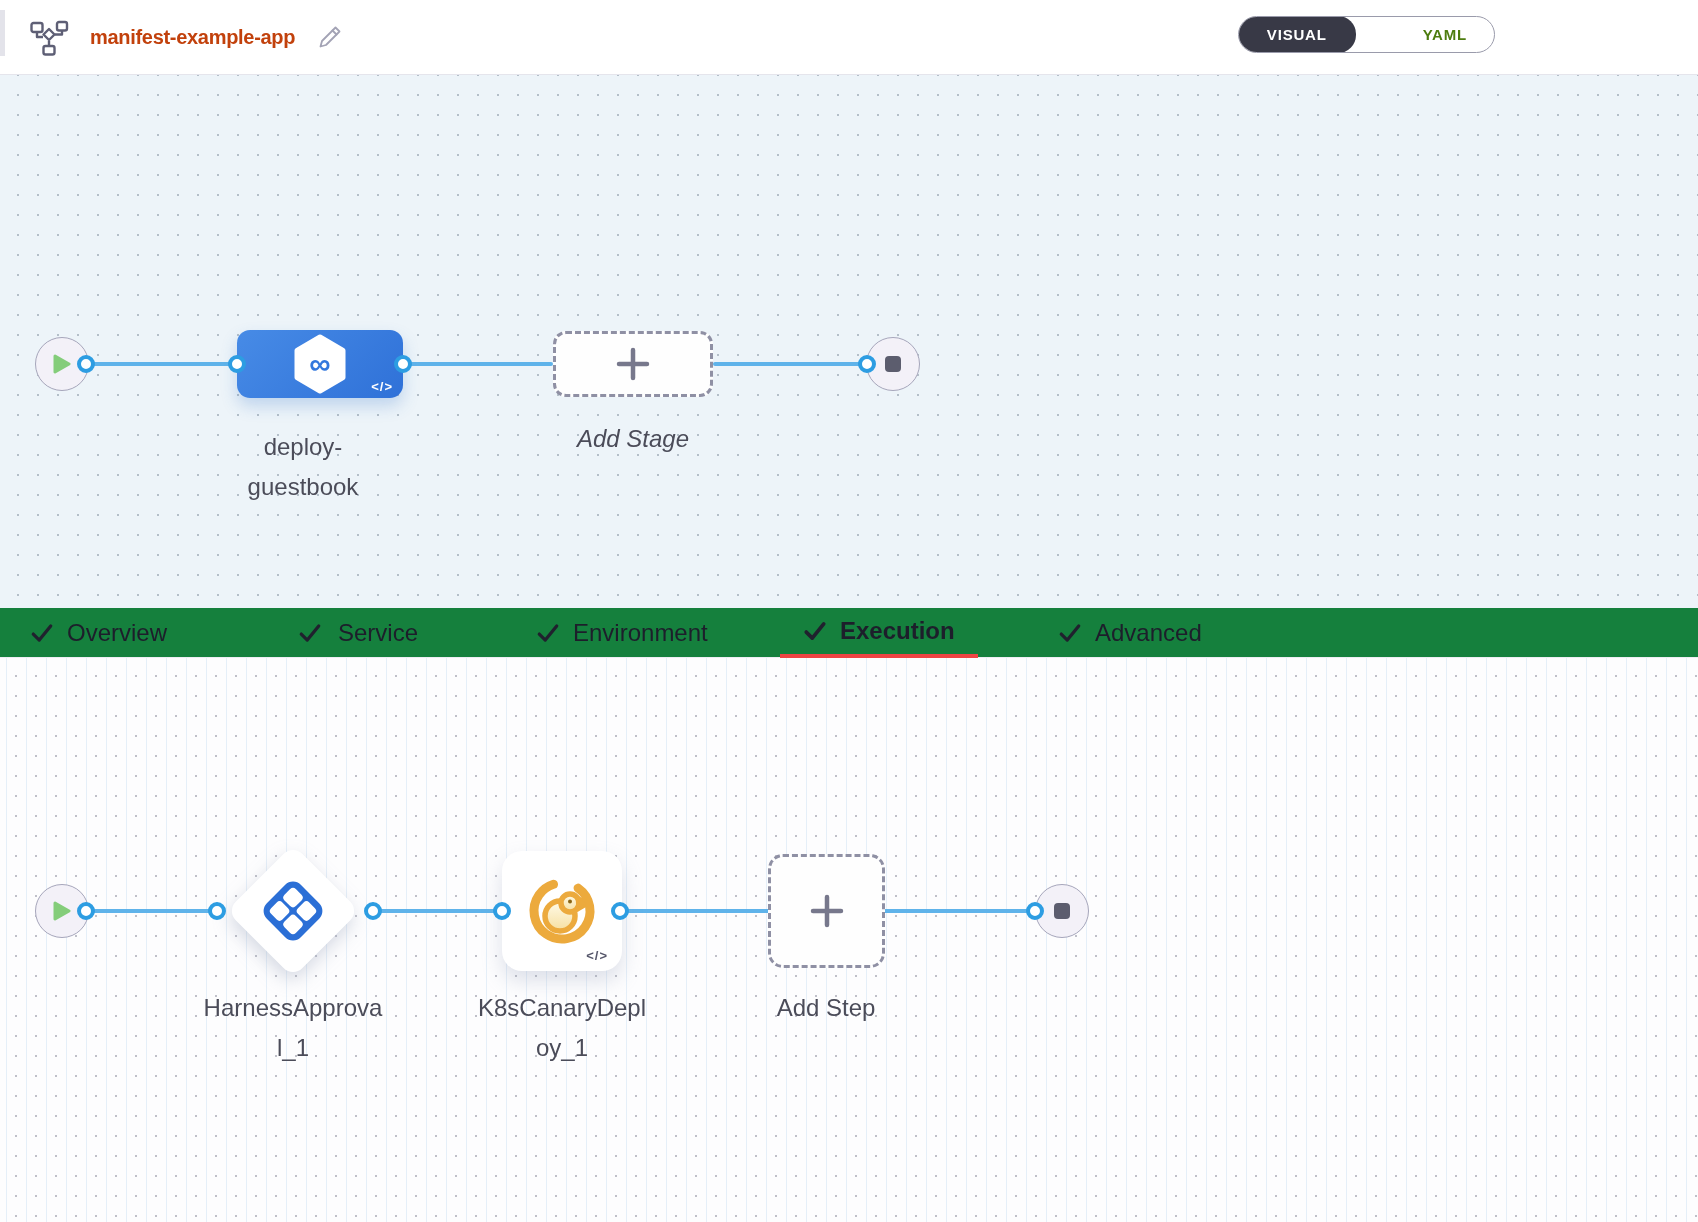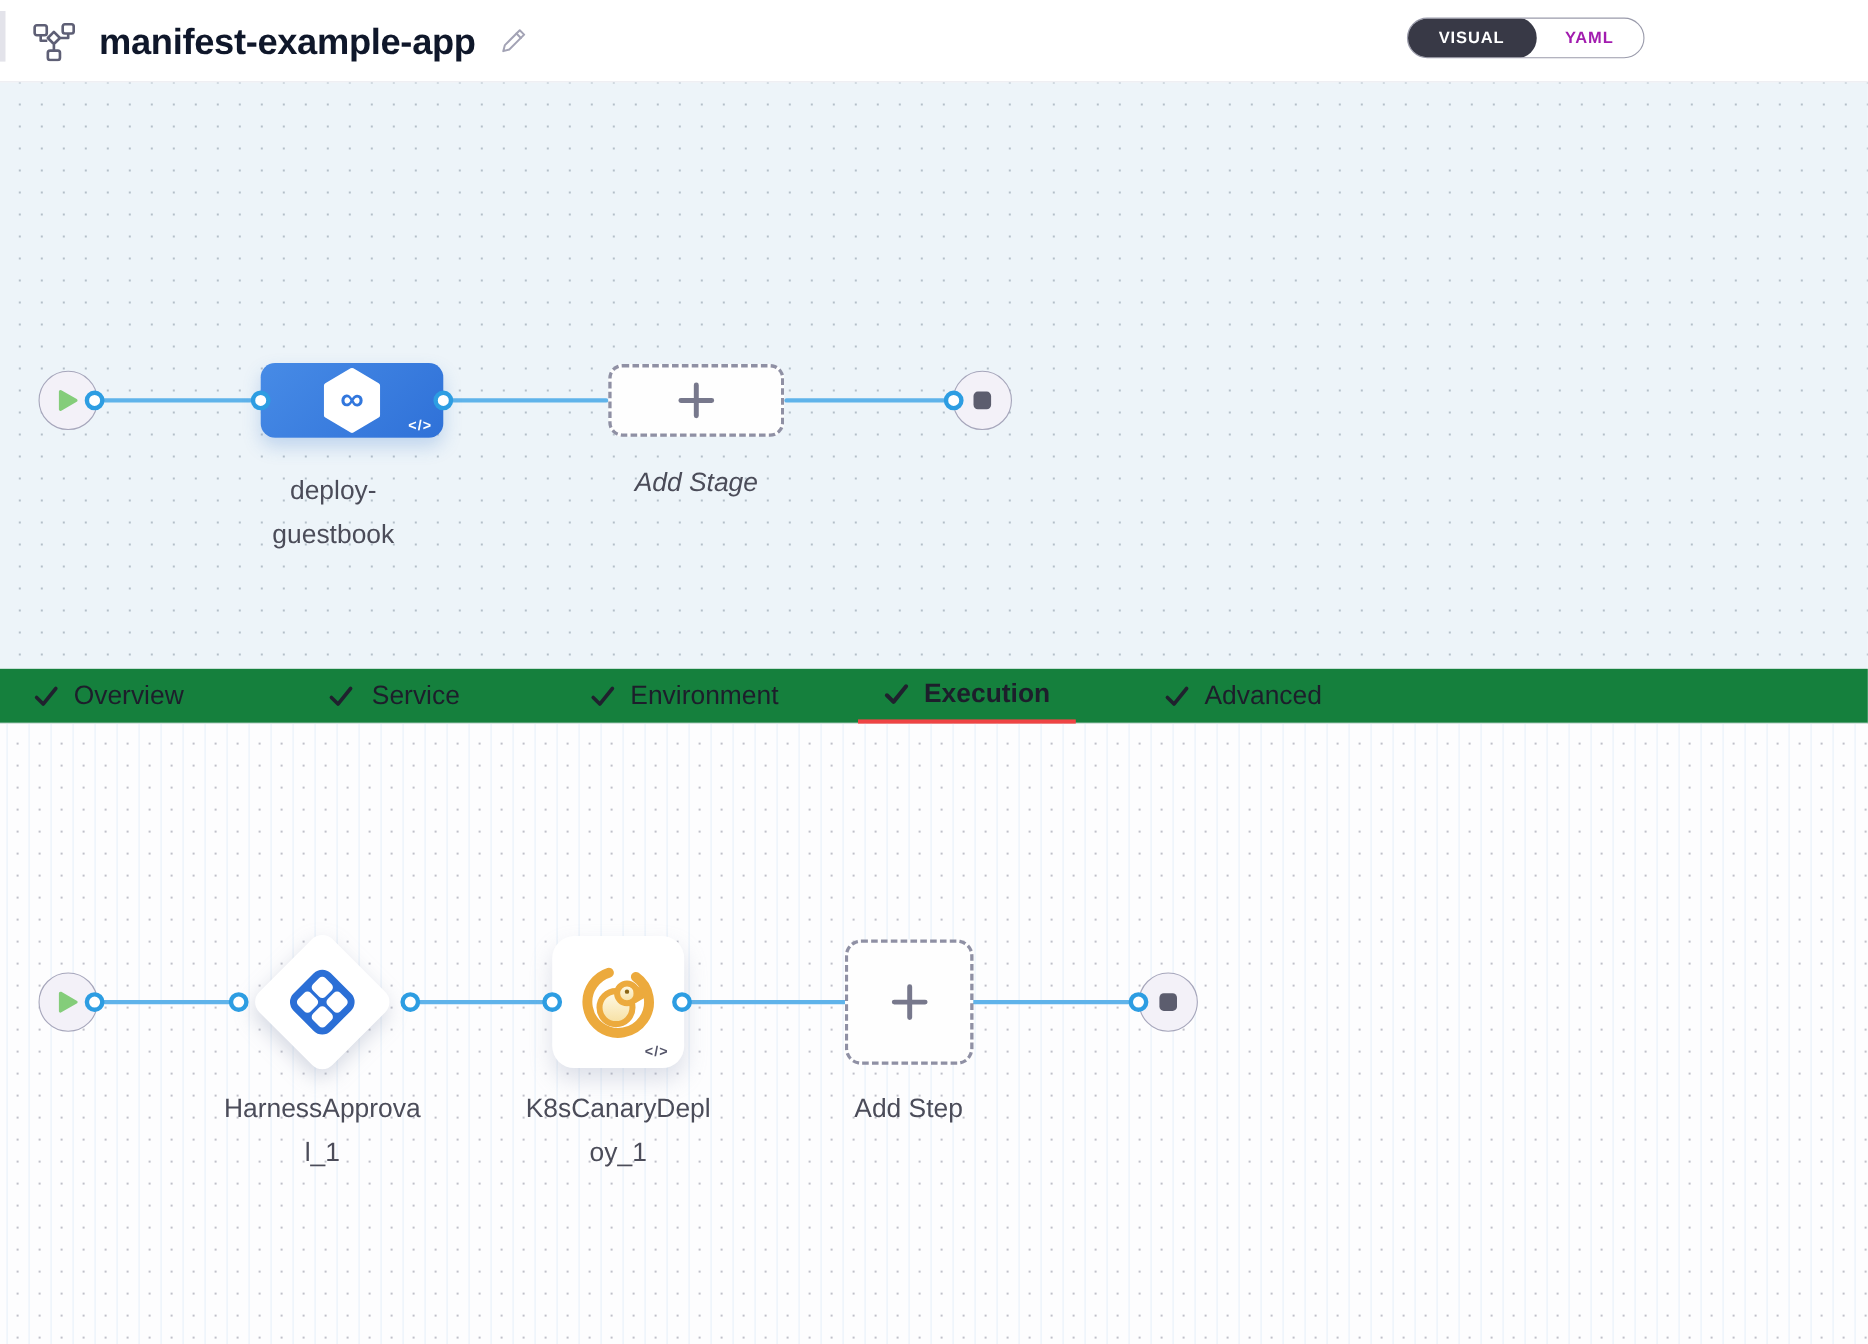--- a/index.html
+++ b/index.html
@@ -4,27 +4,27 @@
 <style>
   * { margin:0; padding:0; box-sizing:border-box; }
   html,body { width:1698px; height:1222px; overflow:hidden;
     font-family:"Liberation Sans", sans-serif; background:#fff; }
 
   
   .header { position:absolute; left:0; top:0; width:1698px; height:75px;
     background:#fff; border-bottom:1px solid #e5e5ec; }
   .header-edge { position:absolute; left:0; top:10px; width:5px; height:46px; background:#e3e3ea; }
   .header-left { position:absolute; left:30px; top:0; height:75px; display:flex; align-items:center; gap:20px; }
-  .page-title { font-size:33px; font-weight:700; color:#0f172a; letter-spacing:-0.3px; }
+  .page-title { font-size:20px; font-weight:700; color:#c2410c; letter-spacing:-0.3px; }
   .edit-btn { display:flex; align-items:center; cursor:pointer; }
 
   .view-toggle { position:absolute; right:203px; top:16px; height:37px; display:flex;
-    border:1.5px solid #9a9bab; border-radius:20px; background:#fff; overflow:hidden; align-items:stretch; }
+    border:1.5px solid #9a9bab; border-radius:20px; background:#fff; overflow:hidden; align-items:stretch;gap:41px; }
   .toggle-opt { display:flex; align-items:center; justify-content:center; padding:0 27px;
-    font-size:15px; font-weight:700; letter-spacing:0.8px; color:#a21caf; cursor:pointer; }
+    font-size:15px; font-weight:700; letter-spacing:0.8px; color:#4d7c0f; cursor:pointer; }
   .toggle-opt.selected { background:#383946; color:#fff; border-radius:18px; margin:-1px; padding:0 29px; }
 
   
   .canvas { position:absolute; left:0; width:1698px; }
   .canvas-stage { top:75px; height:533px; background-color:#edf4f9;
     background-image:radial-gradient(#b4bfc9 1.3px, transparent 1.4px);
     background-size:20px 20px; background-position:8px 10px; }
   .canvas-exec { top:658px; height:564px; background-color:#fdfdfe;
     background-image:
       repeating-linear-gradient(90deg, rgba(200,222,243,0.45) 0 1px, transparent 1px 20px),

